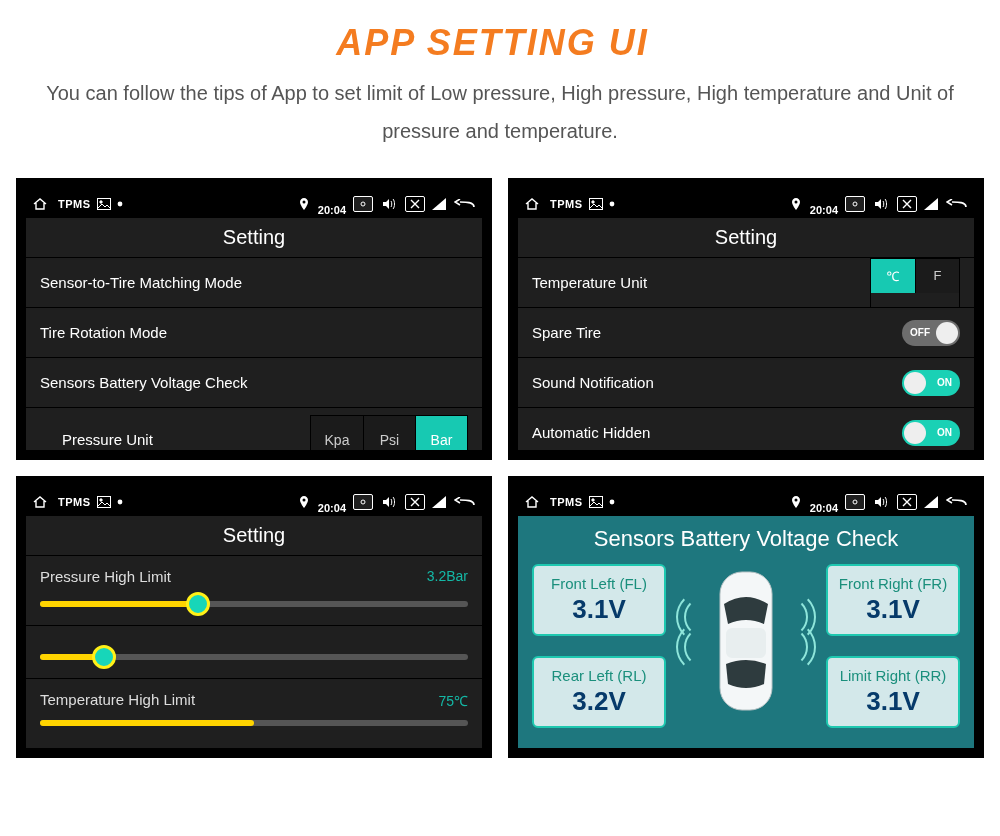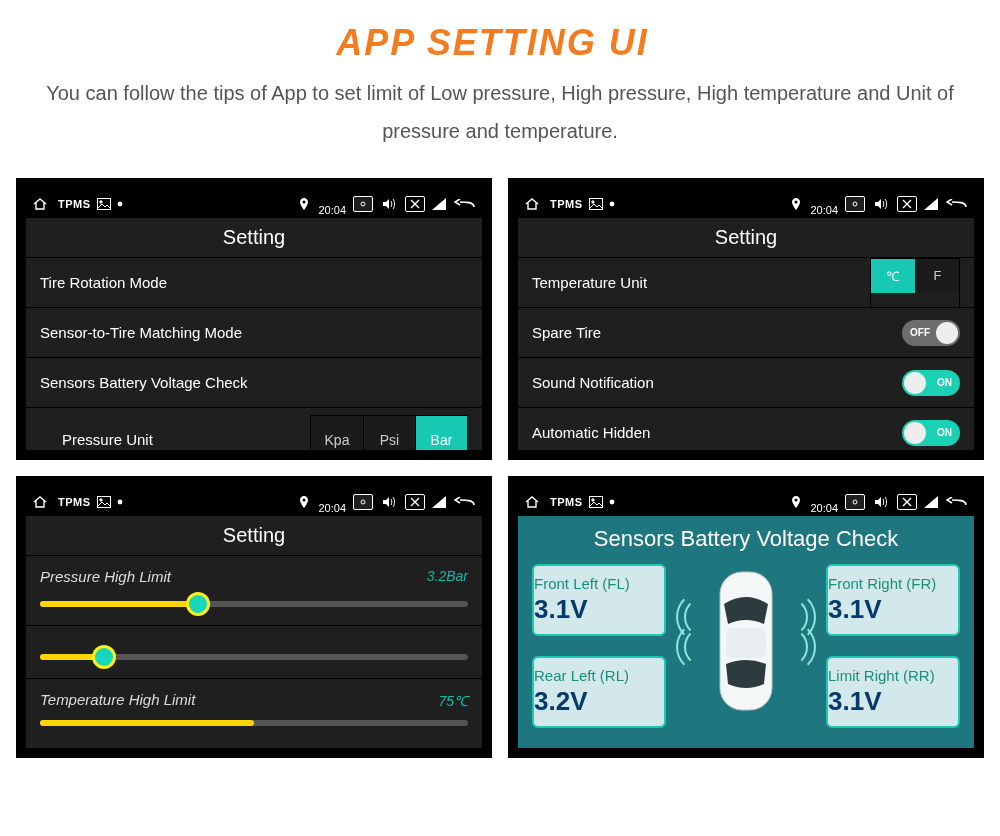--- a/index.html
+++ b/index.html
@@ -61,21 +61,21 @@
     width: 20px; height: 16px;
     border: 1.5px solid #fff;
     border-radius: 2px;
     display:flex;align-items:center;justify-content:center;
     margin: 0 3px;
     position:relative;
   }
   .ico-box.filled { background: rgba(255,255,255,.12);}
   .topbar .lbl { margin: 0 6px; font-weight:bold; letter-spacing:.5px;}
   .topbar svg { display:block; }
-  .topbar .clock { margin: 12px 4px 0 8px; font-weight:normal;}
+  .topbar .clock { margin: 12px 4px 0 8px; font-weight:bold;}
   .pinsvg { margin-right:1px;}
   .home-ic { margin:0 4px 0 2px; }
 
   
   .screen {
     background: #1f1f1f;
     height: calc(100% - 28px);
     display:flex; flex-direction: column;
   }
   .screen-title {
@@ -134,21 +134,21 @@
   .switch.on { background:#1ad1b5;}
   .switch.on .knob{ left:2px;}
   .switch.on .state{position:absolute;right:8px;}
 
   
   .srow {
     border-top:1px solid #000;
     padding:12px 14px 18px;
   }
   .srow:first-of-type{border-top:none;}
-  .srow .line1{display:flex;justify-content:space-between;color:#ddd;font-size:15px;font-style:italic;}
+  .srow .line1{display:flex;justify-content:space-between;color:#ddd;font-size:15px;}
   .srow .val{color:#14b8a6;font-size:14px;}
   .track {
     position:relative;height:6px;background:#555;margin-top:16px;border-radius:3px;
   }
   .track .fill{
     position:absolute;left:0;top:0;bottom:0;background:#ffd400;border-radius:3px;
   }
   .thumb{
     position:absolute;top:50%;transform:translate(-50%,-50%);
     width:24px;height:24px;border-radius:50%;background:#17d6b9;
@@ -165,21 +165,21 @@
   .volt-title{
     text-align:center;color:#fff;font-size:22px;font-weight:400;margin-bottom:12px;
   }
   .volt-grid{
     display:grid;grid-template-columns:1fr 1fr;grid-template-rows:1fr 1fr;
     gap:20px 160px;
     height:calc(100% - 44px);
   }
   .vcard{
     background:#d3e8ea;border:2px solid #1ec8b0;border-radius:6px;
-    display:flex;flex-direction:column;align-items:flex-start;justify-content:center;
+    display:flex;flex-direction:column;align-items:center;justify-content:center;
   }
   .vcard .vl{color:#1a8f7c;font-size:15px;}
   .vcard .vv{color:#063a6a;font-size:26px;font-weight:600;margin-top:2px;}
   .carimg{
     position:absolute;left:50%;top:54%;transform:translate(-50%,-50%);
     width:72px;height:150px;
   }
   .waves{position:absolute;top:50%;transform:translateY(-50%);width:24px;height:70px;}
   .waves.left{left:calc(50% - 70px);}
   .waves.right{right:calc(50% - 70px);}
@@ -249,24 +249,24 @@
         </span>
       <span style="margin:0 2px 0 4px">
           <svg width="22" height="10" viewBox="0 0 22 10" fill="none" stroke="#fff" stroke-width="1.6">
             <path d="M20 8c0-5-8-5-14-5M6 0 1 3l5 3"></path>
           </svg>
         </span>
     </div>
     <div class="screen">
       <div class="screen-title">Setting</div>
       <div class="row">
+          <span>Sensor-to-Tire Matching Mode</span>
+        </div>
+      <div class="row">
           <span>Tire Rotation Mode</span>
-        </div>
-      <div class="row">
-          <span>Sensor-to-Tire Matching Mode</span>
         </div>
       <div class="row">
           <span>Sensors Battery Voltage Check</span>
         </div>
       <div class="row tall">
         <span>Pressure Unit</span>
         <span class="spacer"></span>
         <div class="seg">
           <div class="opt">Kpa</div>
           <div class="opt">Psi</div>

